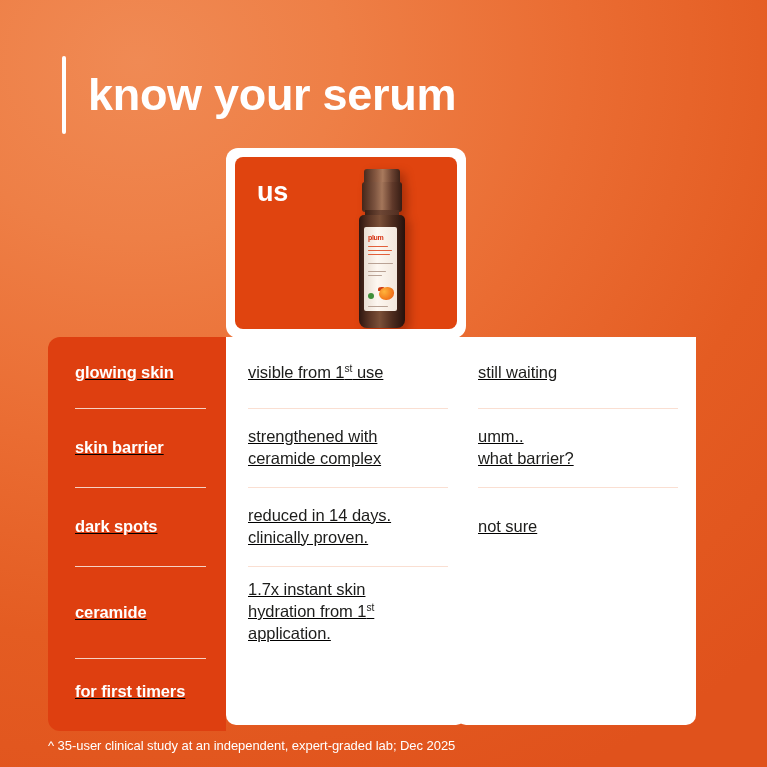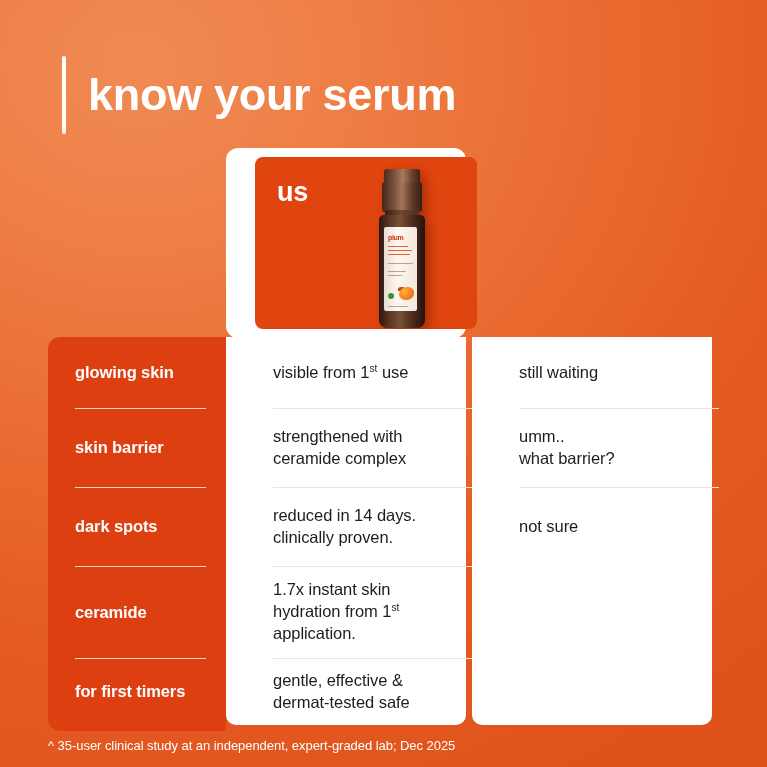--- a/index.html
+++ b/index.html
@@ -67,21 +67,20 @@
   #head-us   { left: 226px; }
   #head-them { left: 472px; }
 
   .head-inner {
     position: relative;
     width: 100%;
     height: 100%;
     background: #e0440f;
     border-radius: 8px;
     overflow: hidden;
-    margin-left: 20px;
   }
   .head-label {
     position: absolute;
     left: 22px;
     top: 20px;
     color: #ffffff;
     font-size: 27px;
     font-weight: 700;
     letter-spacing: -0.2px;
   }
@@ -242,35 +241,36 @@
   }
 
   
   .cmp-panel {
     position: absolute;
     top: 337px;
     height: 388px;
     background: #ffffff;
   }
   #cmp-us   { left: 226px; width: 240px; border-radius: 0 0 10px 10px; }
-  #cmp-them { left: 472px; width: 240px; border-radius: 0 0 10px 10px; }
+  #cmp-them { left: 456px; width: 240px; border-radius: 0 0 10px 10px; }
 
   
   .rows {
     position: absolute;
     left: 0;
     top: 0;
     width: 100%;
     height: 100%;
     display: grid;
     grid-template-rows: 71px 79px 79px 92px 67px;
     box-sizing: border-box;
+    text-decoration: underline;
   }
   .rows.feature  { padding: 0 0 0 27px; }
-  .rows.content  { padding: 0 18px 0 22px; margin-left: 25px; }
+  .rows.content  { padding: 0 18px 0 22px; }
 
   .row {
     position: relative;
     display: flex;
     align-items: center;
     box-sizing: border-box;
   }
   .row + .row::before {
     content: "";
     position: absolute;
@@ -382,23 +382,20 @@
         </div>
       <div class="row">
           <div class="cmp-text">strengthened with<br>ceramide complex</div>
         </div>
       <div class="row">
           <div class="cmp-text">reduced in 14 days.<br>clinically proven.</div>
         </div>
       <div class="row">
           <div class="cmp-text">1.7x instant skin<br>hydration from 1<sup>st</sup><br>application.</div>
         </div>
-      <div class="row">
-          <div class="cmp-text">gentle, effective &amp;<br>dermat-tested safe</div>
-        </div>
     </div>
   </div>
 
   <div class="cmp-panel" id="cmp-them">
     <div class="rows content" id="rows-them">
       <div class="row">
           <div class="cmp-text">still waiting</div>
         </div>
       <div class="row">
           <div class="cmp-text">umm..<br>what barrier?</div>

